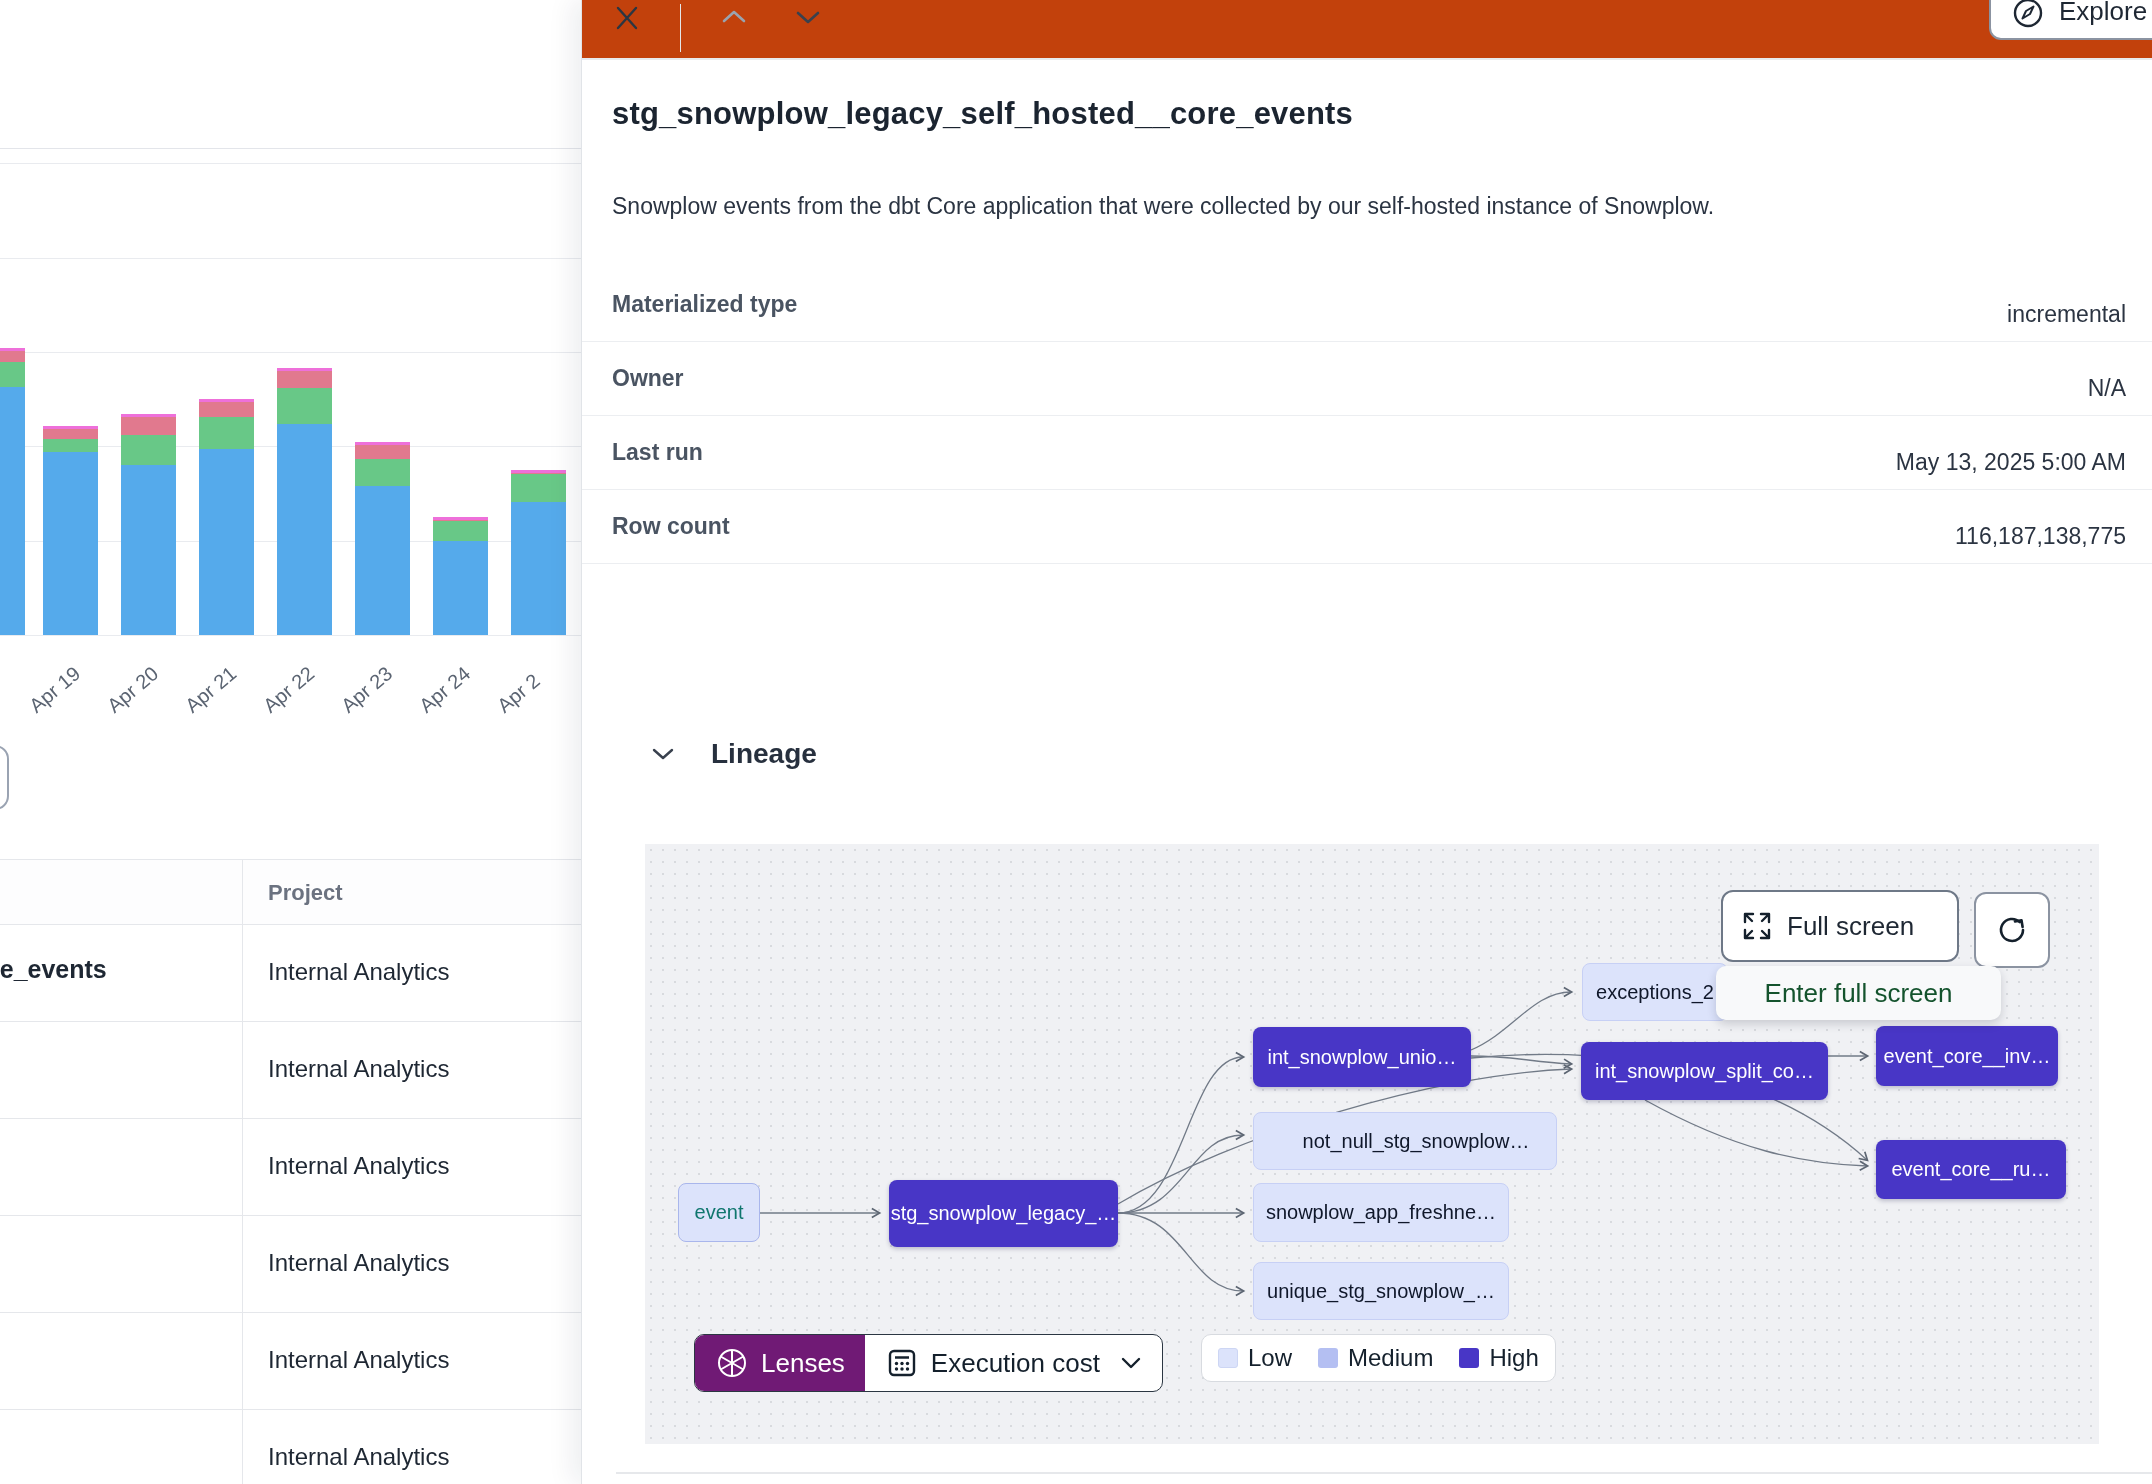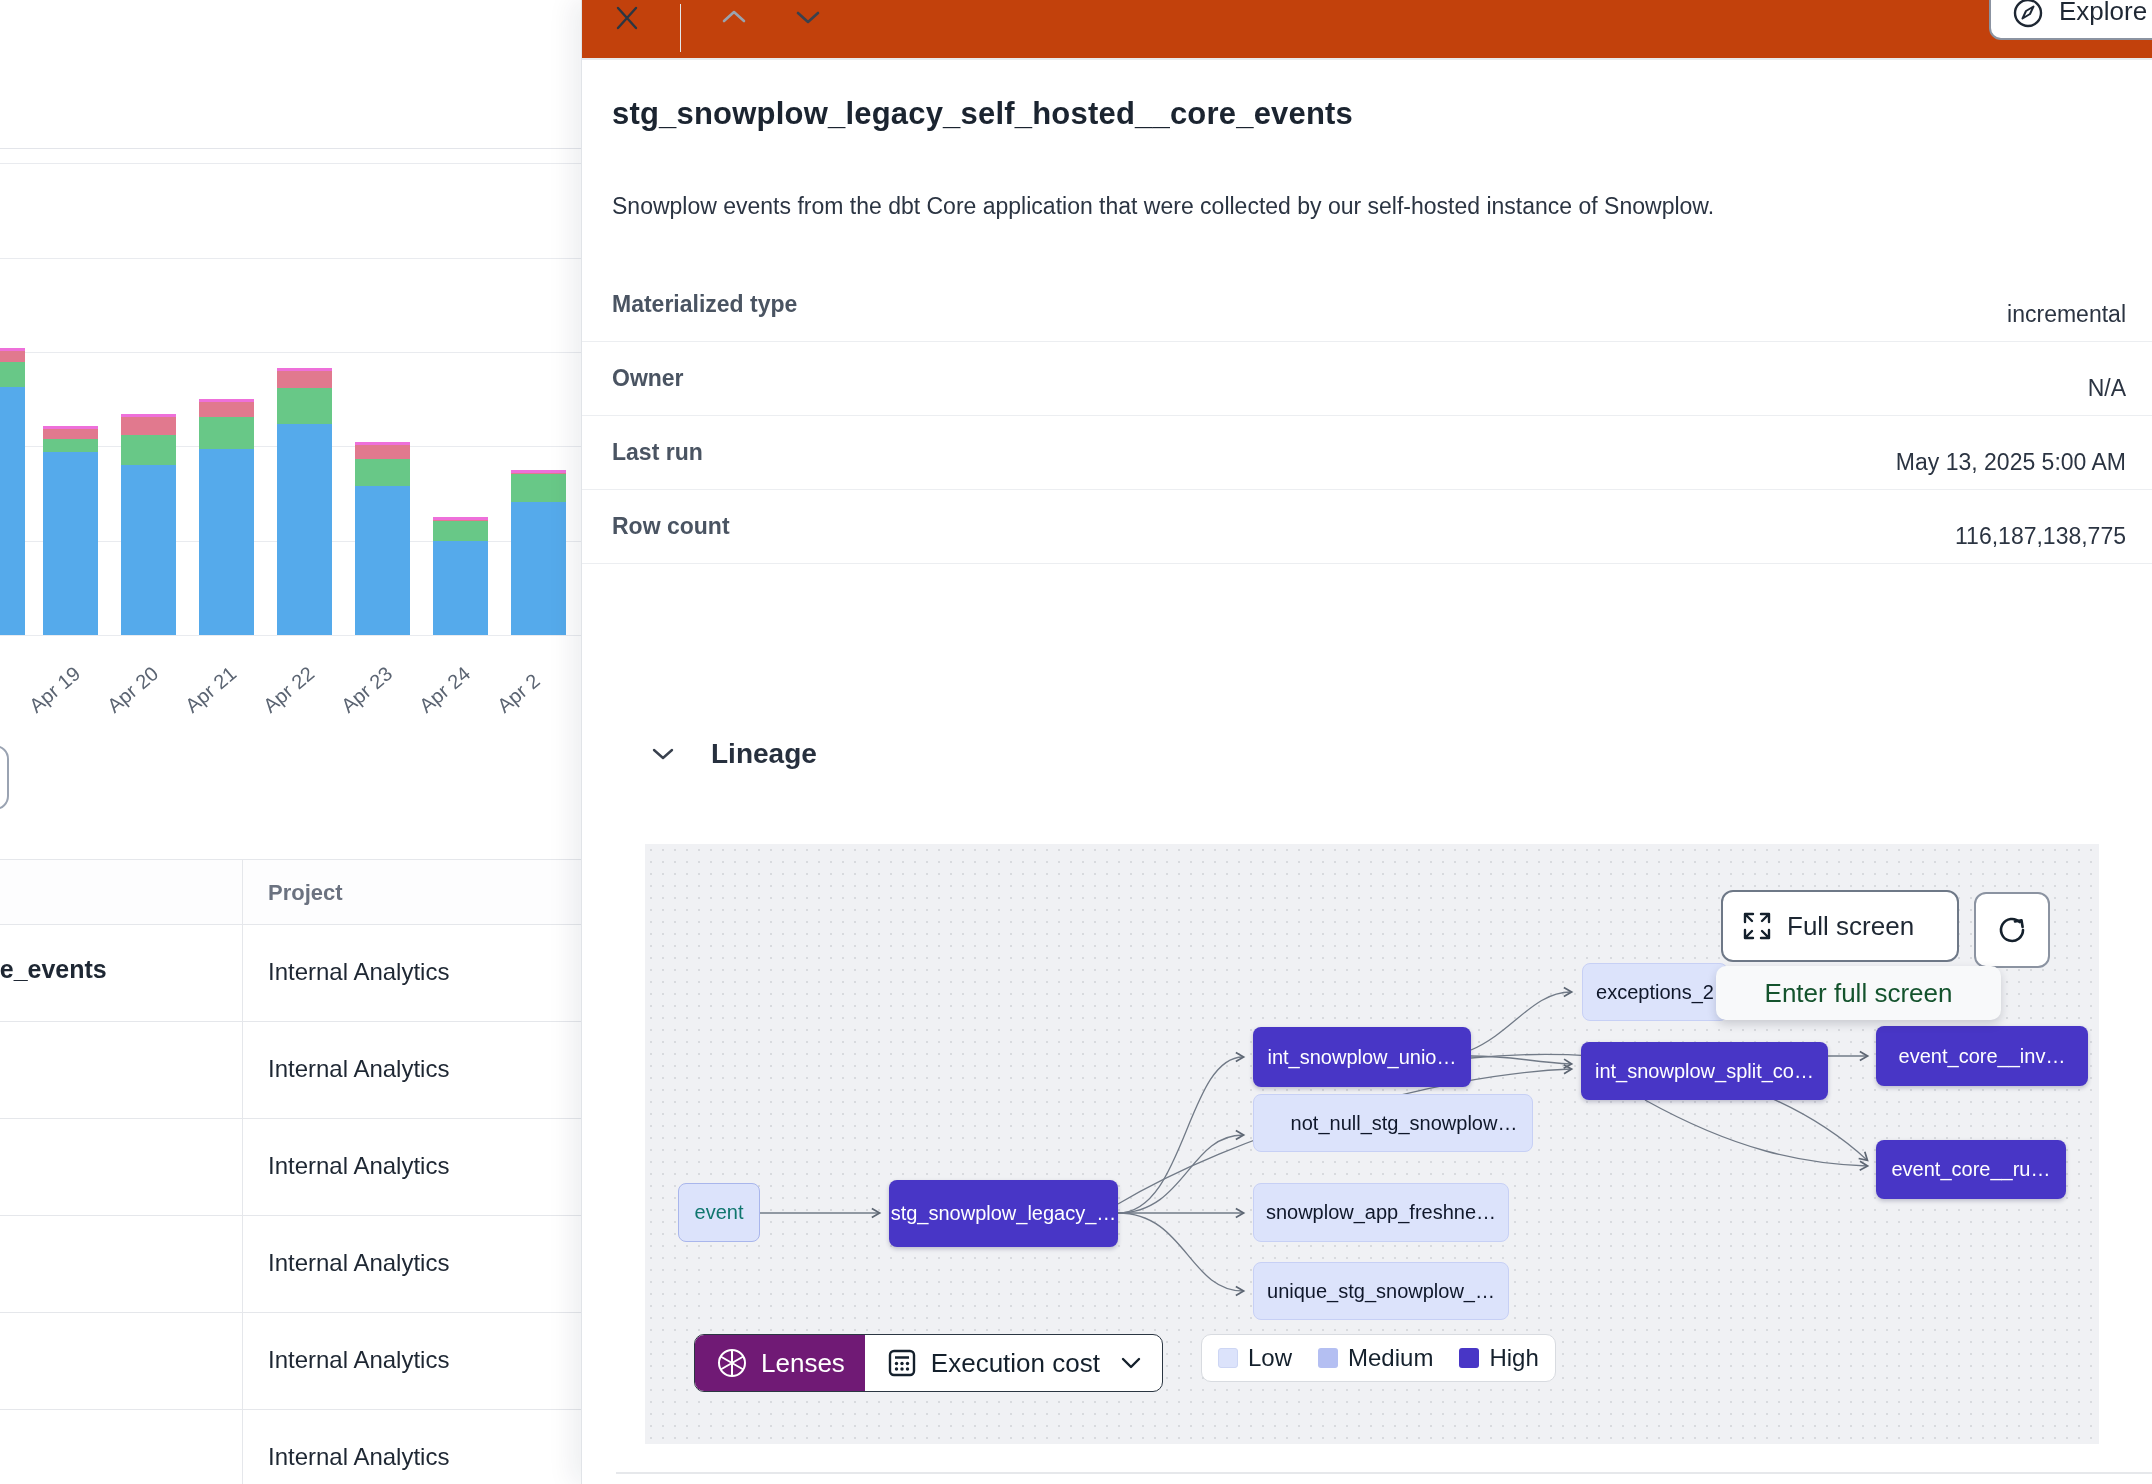--- a/index.html
+++ b/index.html
@@ -242,26 +242,26 @@
           <path d="M826,214 C1020,196 1150,250 1222,316" marker-end="url(#arr)"></path>
           <path d="M1183,212 L1222,212" marker-end="url(#arr)"></path>
           <path d="M1000,256 C1090,306 1158,320 1222,322" marker-end="url(#arr)"></path>
         </g>
       </svg>
 
       <div id="lineage-nodes">
           <div class="lnode src" style="left: 33px; top: 339px; width: 82px; height: 59px;">event</div>
           <div class="lnode high" style="left: 244px; top: 336px; width: 229px; height: 67px;">stg_snowplow_legacy_…</div>
           <div class="lnode high" style="left: 608px; top: 183px; width: 218px; height: 60px;">int_snowplow_unio…</div>
-          <div class="lnode low" style="left: 608px; top: 250px; width: 280px; height: 58px; padding-left: 32px;">not_null_stg_snowplow…</div>
+          <div class="lnode low" style="left: 608px; top: 268px; width: 304px; height: 58px; padding-left: 32px;">not_null_stg_snowplow…</div>
           <div class="lnode low" style="left: 608px; top: 339px; width: 256px; height: 59px;">snowplow_app_freshne…</div>
           <div class="lnode low" style="left: 608px; top: 418px; width: 256px; height: 58px;">unique_stg_snowplow_…</div>
           <div class="lnode low" style="left: 937px; top: 119px; width: 146px; height: 58px;">exceptions_2</div>
           <div class="lnode high" style="left: 936px; top: 198px; width: 247px; height: 58px;">int_snowplow_split_co…</div>
-          <div class="lnode high" style="left: 1231px; top: 182px; width: 212px; height: 60px;">event_core__inv…</div>
+          <div class="lnode high" style="left: 1231px; top: 182px; width: 182px; height: 60px;">event_core__inv…</div>
           <div class="lnode high" style="left: 1231px; top: 296px; width: 190px; height: 59px;">event_core__ru…</div>
         </div>
 
       <button class="fullscreen-btn">
         <span>
           <svg width="32" height="32" viewBox="0 0 32 32" stroke="#14202c" stroke-width="2.4" fill="none" stroke-linecap="round" stroke-linejoin="round">
             <path d="M12 4 L4 4 L4 12 M4 4 L11 11"></path>
               <path d="M20 4 L28 4 L28 12 M28 4 L21 11"></path>
             <path d="M4 20 L4 28 L12 28 M4 28 L11 21"></path>
               <path d="M28 20 L28 28 L20 28 M28 28 L21 21"></path>

